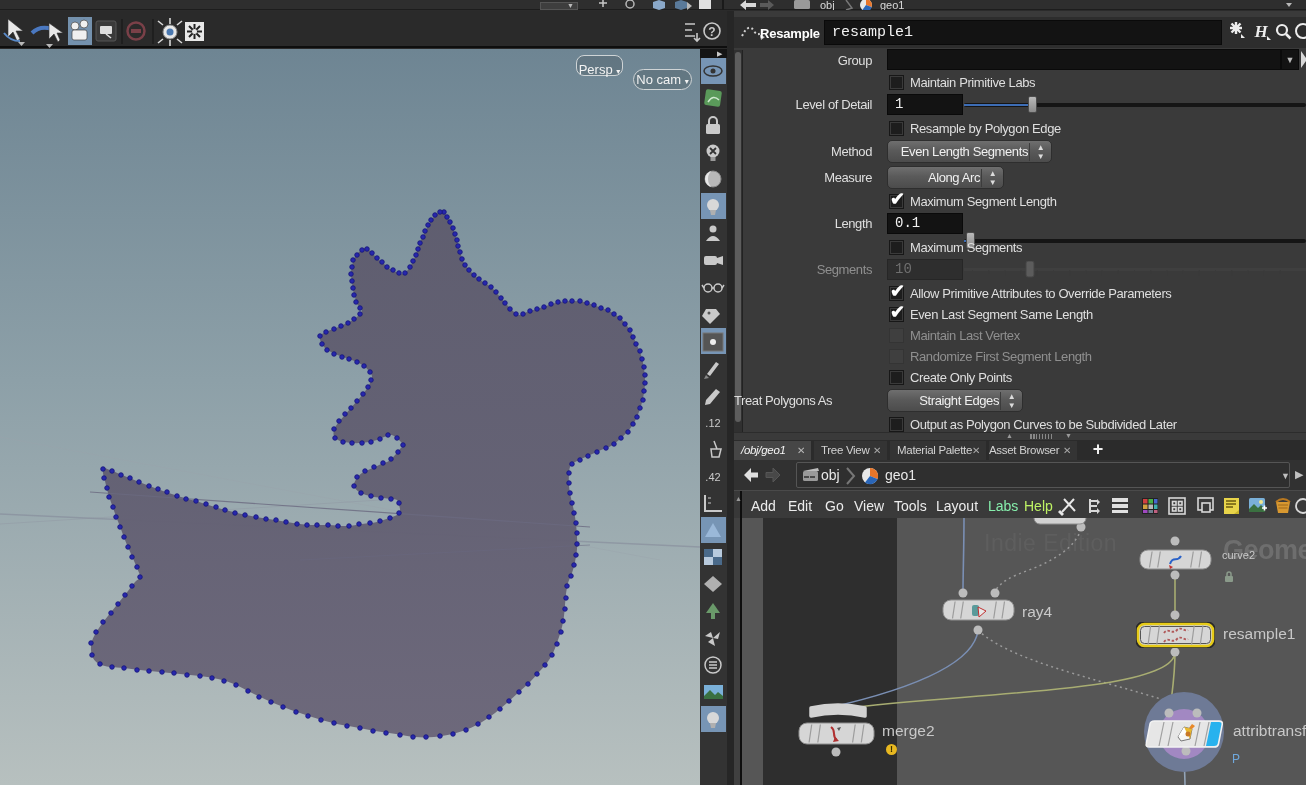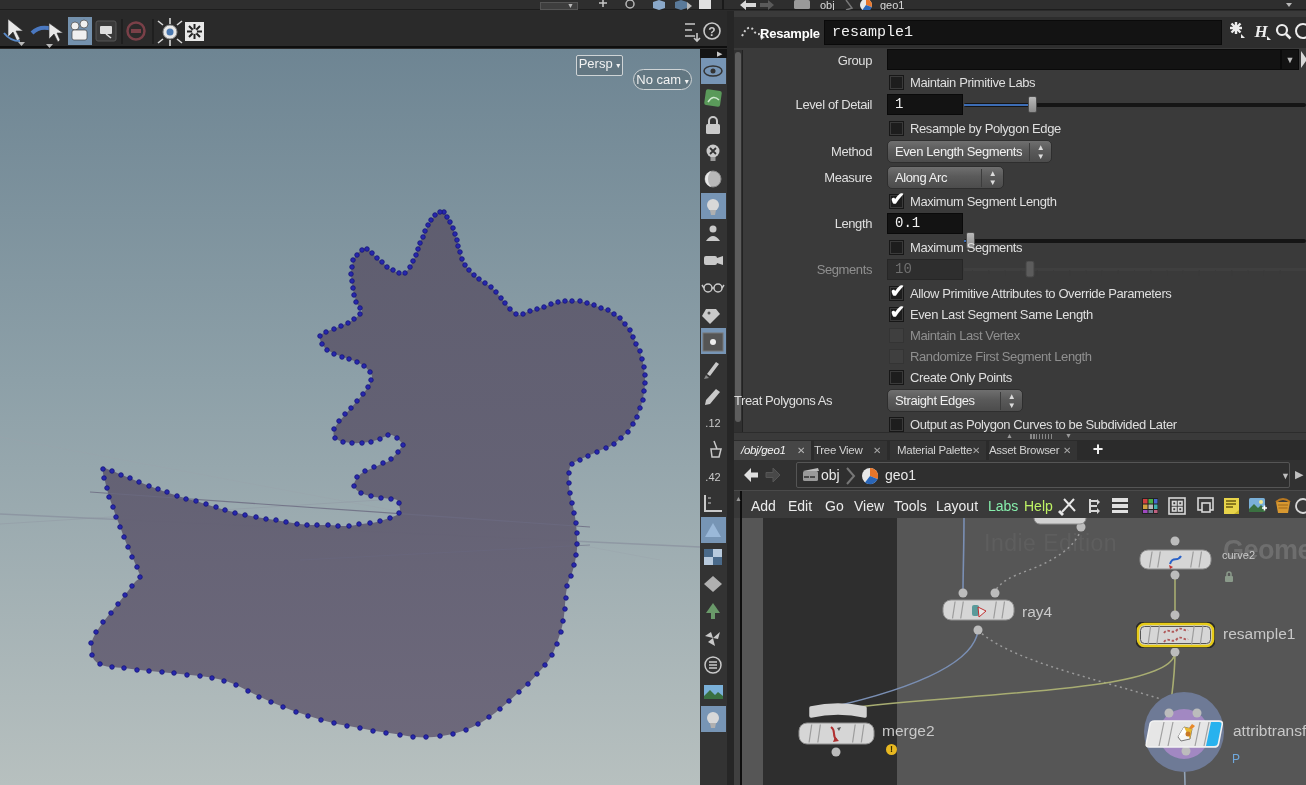--- a/index.html
+++ b/index.html
@@ -8,21 +8,21 @@
 .lbl{color:#dfdfdf;font-size:13px;letter-spacing:-0.4px;line-height:16px;white-space:nowrap}
 .dis{color:#8f8f8f}
 .fld{background:#131313;border:1px solid #0a0a0a;color:#f2f2f2;
 font-family:"Liberation Mono",monospace;font-size:14px;padding-left:7px;line-height:19px}
 .cb{width:15px;height:15px;background:#1d1d1d;border:1px solid #171717;
 box-shadow:inset 0 0 0 1px #3a3a3a}
 .cbd{width:15px;height:15px;background:#3f3f3f;border:1px solid #343434}
 .chk{color:#fff;font-size:18px;font-weight:bold;line-height:12px;text-align:center;margin-top:-2px}
 .combo{background:linear-gradient(#6f6f6f,#5a5a5a 45%,#4c4c4c);border:1px solid #2e2e2e;
 border-radius:5px;color:#f0f0f0;font-size:13px;letter-spacing:-0.4px;display:flex;align-items:center;white-space:nowrap}
-.combo .tx{flex:1;text-align:left;padding:0 7px}
+.combo .tx{flex:1;text-align:right;padding:0 1px}
 .combo .ar{width:22px;border-left:1px solid #3c3c3c;color:#dcdcdc;font-size:8px;
 line-height:9px;text-align:center}
 .slider{height:17px;position:relative}
 .slider .groove{position:absolute;left:0;right:0;top:7px;height:4px;background:#151515;border-radius:2px}
 .slider .fillb{position:absolute;top:8px;height:2px;background:#3d6db5}
 .slider .hnd{position:absolute;top:0;width:9px;height:17px;border-radius:2px;
 background:linear-gradient(#b9b9b9,#8b8b8b);border:1px solid #4c4c4c}
 </style></head><body>
 <div id="root">
 
@@ -345,21 +345,21 @@
           <circle cx="420" cy="243" r="2.3"></circle>
           <circle cx="423" cy="237" r="2.3"></circle>
           <circle cx="425" cy="231" r="2.3"></circle>
           <circle cx="428" cy="225" r="2.3"></circle>
           <circle cx="431" cy="220" r="2.3"></circle>
           <circle cx="435" cy="215" r="2.3"></circle>
           <circle cx="440" cy="212" r="2.3"></circle>
         </g>
   </svg>
 
-  <div class="abs" style="left:576px;top:6px;width:47px;height:21px;border:1px solid #cfd4d6;border-radius:2px;background:rgba(60,70,75,0.25);color:#f2f2f2;font-size:13px;text-align:center;line-height:16px">Persp <span style="font-size:8px">▾</span></div>
+  <div class="abs" style="left:576px;top:6px;width:47px;height:21px;border:1px solid #cfd4d6;border-radius:8px;background:rgba(60,70,75,0.25);color:#f2f2f2;font-size:13px;text-align:center;line-height:28px">Persp <span style="font-size:8px">▾</span></div>
   <div class="abs" style="left:633px;top:20px;width:59px;height:21px;border:1px solid #cfd4d6;border-radius:11px;background:rgba(60,70,75,0.25);color:#f2f2f2;font-size:13px;text-align:center;line-height:20px">No cam <span style="font-size:8px">▾</span></div>
 </div>
 
 <div class="abs" style="left:700px;top:49px;width:27px;height:736px;background:#333333">
       <div class="abs" style="left:0px;top:0px;width:27px;height:9px;background:#141414"></div>
       <div class="abs" style="left:17px;top:0px;color:#c8c8c8;font-size:7px;line-height:9px">▶</div>
       <svg class="abs" style="left:0;top:8px" width="27" height="728" viewBox="0 0 27 728">
         <rect x="1" y="1" width="25" height="26" fill="#7795b5"></rect>
         <ellipse cx="13" cy="14" rx="9" ry="5" fill="none" stroke="#333" stroke-width="1.5"></ellipse>
         <circle cx="13" cy="14" r="2.5" fill="#333"></circle>
@@ -529,21 +529,21 @@
   <div class="abs cb" style="left:155px;top:406px"></div>
   <div class="abs lbl" style="left:176px;top:406px">Output as Polygon Curves to be Subdivided Later</div>
   <div class="abs" style="left:0;top:421px;width:572px;height:8px;background:#3a3a3a;border-top:1px solid #2c2c2c"></div>
   <div class="abs" style="left:272px;top:422px;width:6px;height:6px;color:#9a9a9a;font-size:7px;line-height:6px">▲</div>
   <div class="abs" style="left:296px;top:423px;width:22px;height:5px;background:repeating-linear-gradient(90deg,#888 0 1.5px,#3a3a3a 1.5px 3px)"></div>
   <div class="abs" style="left:331px;top:422px;width:6px;height:6px;color:#9a9a9a;font-size:7px;line-height:6px">▼</div>
 </div>
 
 <div class="abs" style="left:734px;top:440px;width:572px;height:20px;background:#2b2b2b">
   <div class="abs" style="left:0px;top:1px;width:77px;height:19px;background:#464646;color:#f4f4f4;font-size:11.5px;font-style:italic;line-height:19px;letter-spacing:-0.3px"><span style="margin-left:7px">/obj/geo1</span><span style="position:absolute;right:6px;color:#b8b8b8;font-size:10px;font-style:normal">✕</span></div>
-  <div class="abs" style="left:80px;top:1px;width:73px;height:19px;background:#343434;color:#d2d2d2;font-size:11.5px;line-height:19px;letter-spacing:-0.3px"><span style="">Tree View</span><span style="position:absolute;right:6px;color:#a8a8a8;font-size:10px">✕</span></div>
+  <div class="abs" style="left:80px;top:1px;width:73px;height:19px;background:#343434;color:#d2d2d2;font-size:11.5px;line-height:19px;letter-spacing:-0.3px"><span style="margin-left:7px">Tree View</span><span style="position:absolute;right:6px;color:#a8a8a8;font-size:10px">✕</span></div>
   <div class="abs" style="left:156px;top:1px;width:96px;height:19px;background:#343434;color:#d2d2d2;font-size:11.5px;line-height:19px;letter-spacing:-0.3px"><span style="margin-left:7px">Material Palette</span><span style="position:absolute;right:6px;color:#a8a8a8;font-size:10px">✕</span></div>
   <div class="abs" style="left:255px;top:1px;width:88px;height:19px;background:#343434;color:#d2d2d2;font-size:11.5px;line-height:19px;letter-spacing:-0.3px"><span style="">Asset Browser</span><span style="position:absolute;right:6px;color:#a8a8a8;font-size:10px">✕</span></div>
   <div class="abs" style="left:355px;top:0px;width:18px;height:20px;color:#f0f0f0;font-size:18px;font-weight:bold;text-align:center;line-height:19px">+</div>
 </div>
 
 <div class="abs" style="left:734px;top:460px;width:572px;height:30px;background:#313131">
   <svg class="abs" style="left:7px;top:6px" width="52" height="18" viewBox="0 0 52 18">
     <path d="M10,2 L3,9 L10,16 L10,11.5 L17,11.5 L17,6.5 L10,6.5 Z" fill="#e0e0e0"></path>
     <path d="M32,2 L39,9 L32,16 L32,11.5 L25,11.5 L25,6.5 L32,6.5 Z" fill="#484848" stroke="#565656"></path>
   </svg>

